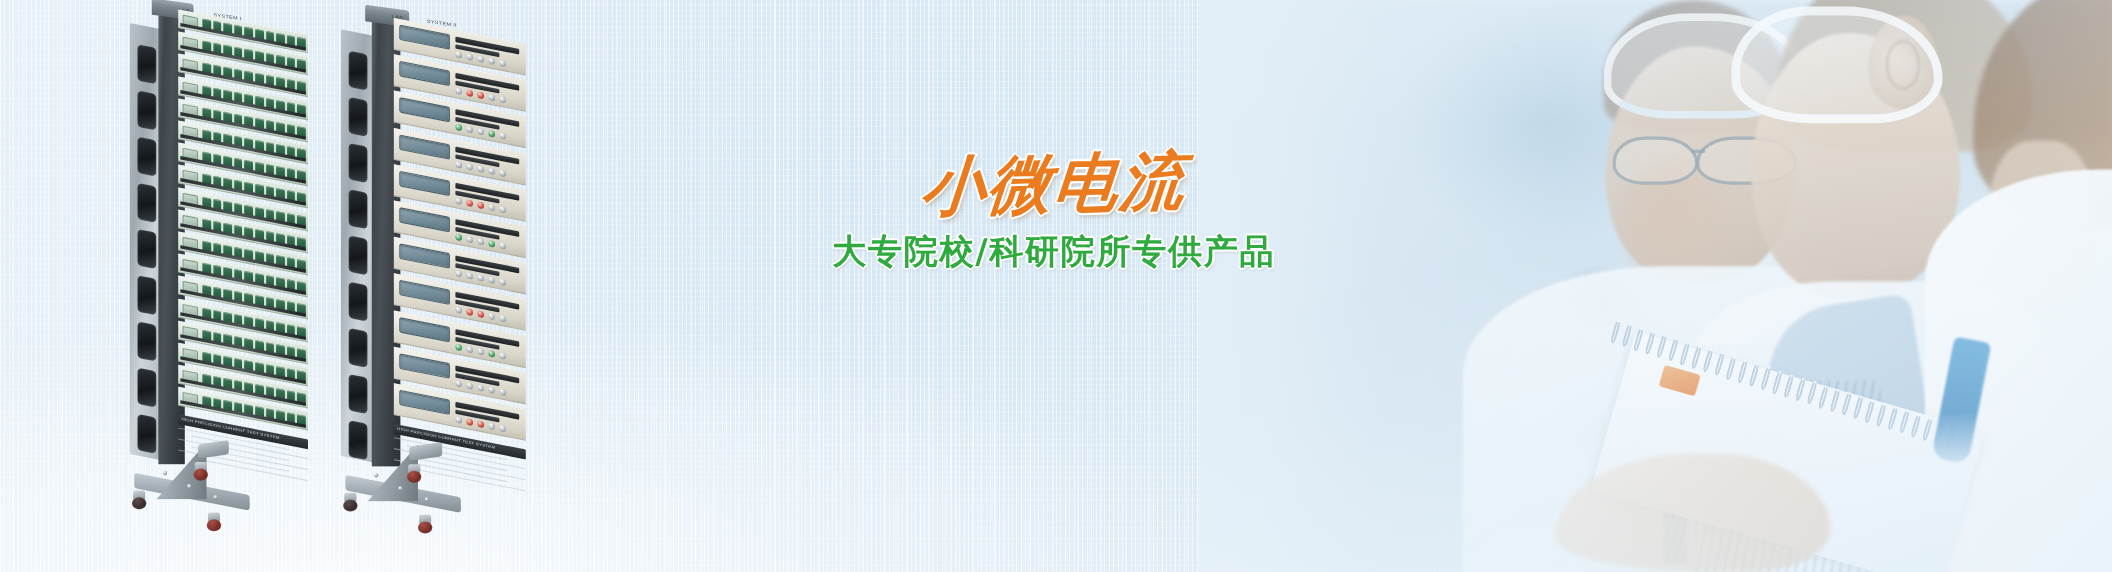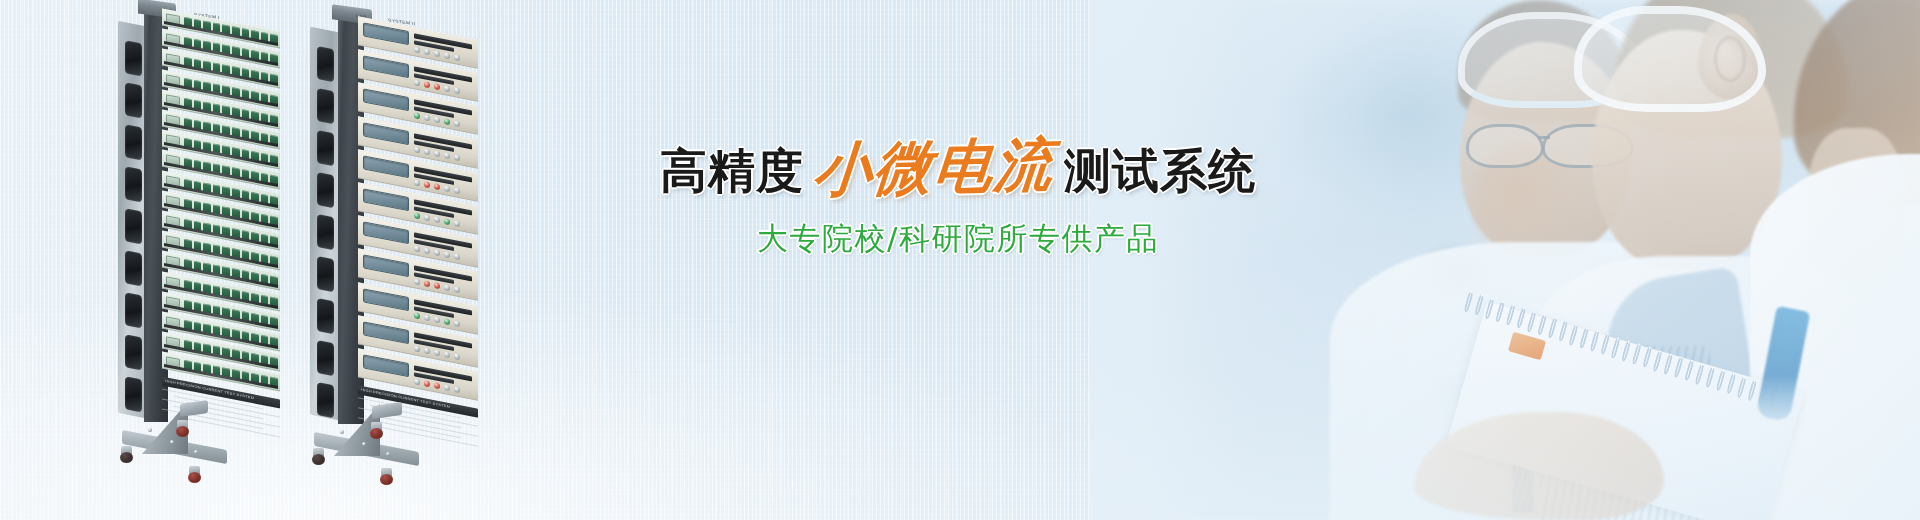--- a/index.html
+++ b/index.html
@@ -432,23 +432,23 @@
   .subline{
     margin-top:22px;
     font-family:"Liberation Sans", sans-serif;
     font-size:17px;
     letter-spacing:1.6px;
     color:#4e5a63;
     white-space:nowrap;
     text-shadow: 0 1px 0 rgba(255,255,255,.95), 0 0 3px rgba(255,255,255,.8);
   }
   .greenline{
-    margin-top:22px;
+    margin-top:12px;
     font-family:"DejaVu Sans", sans-serif;
-    font-weight:normal;
+    font-weight:bold;
     font-size:31px;
     letter-spacing:1.5px;
     color:#2faa3f;
     white-space:nowrap;
     text-shadow:
       -1px -1px 0 #ffffff, 1px -1px 0 #ffffff,
       -1px  1px 0 #ffffff, 1px  1px 0 #ffffff,
       -2px 0 0 #ffffff, 2px 0 0 #ffffff,
       0 -2px 0 #ffffff, 0 2px 0 #ffffff,
       1px 2px 3px rgba(70,120,80,.30);
@@ -1052,20 +1052,18 @@
         </div>
         <div class="caster" style="left: 60px; top: 24px;">
           <span class="yoke"></span>
           <span class="wheel red"></span>
         </div>
       </div>
     </div>
 
   <div class="textblock">
     <div class="headline">
-      <span class="hl-dark">高精度</span>
       <span class="hl-orange">小微电流</span>
-      <span class="hl-dark">测试系统</span>
     </div>
     <div class="greenline">大专院校/科研院所专供产品</div>
   </div>
 
 </div>
 
 </body></html>

